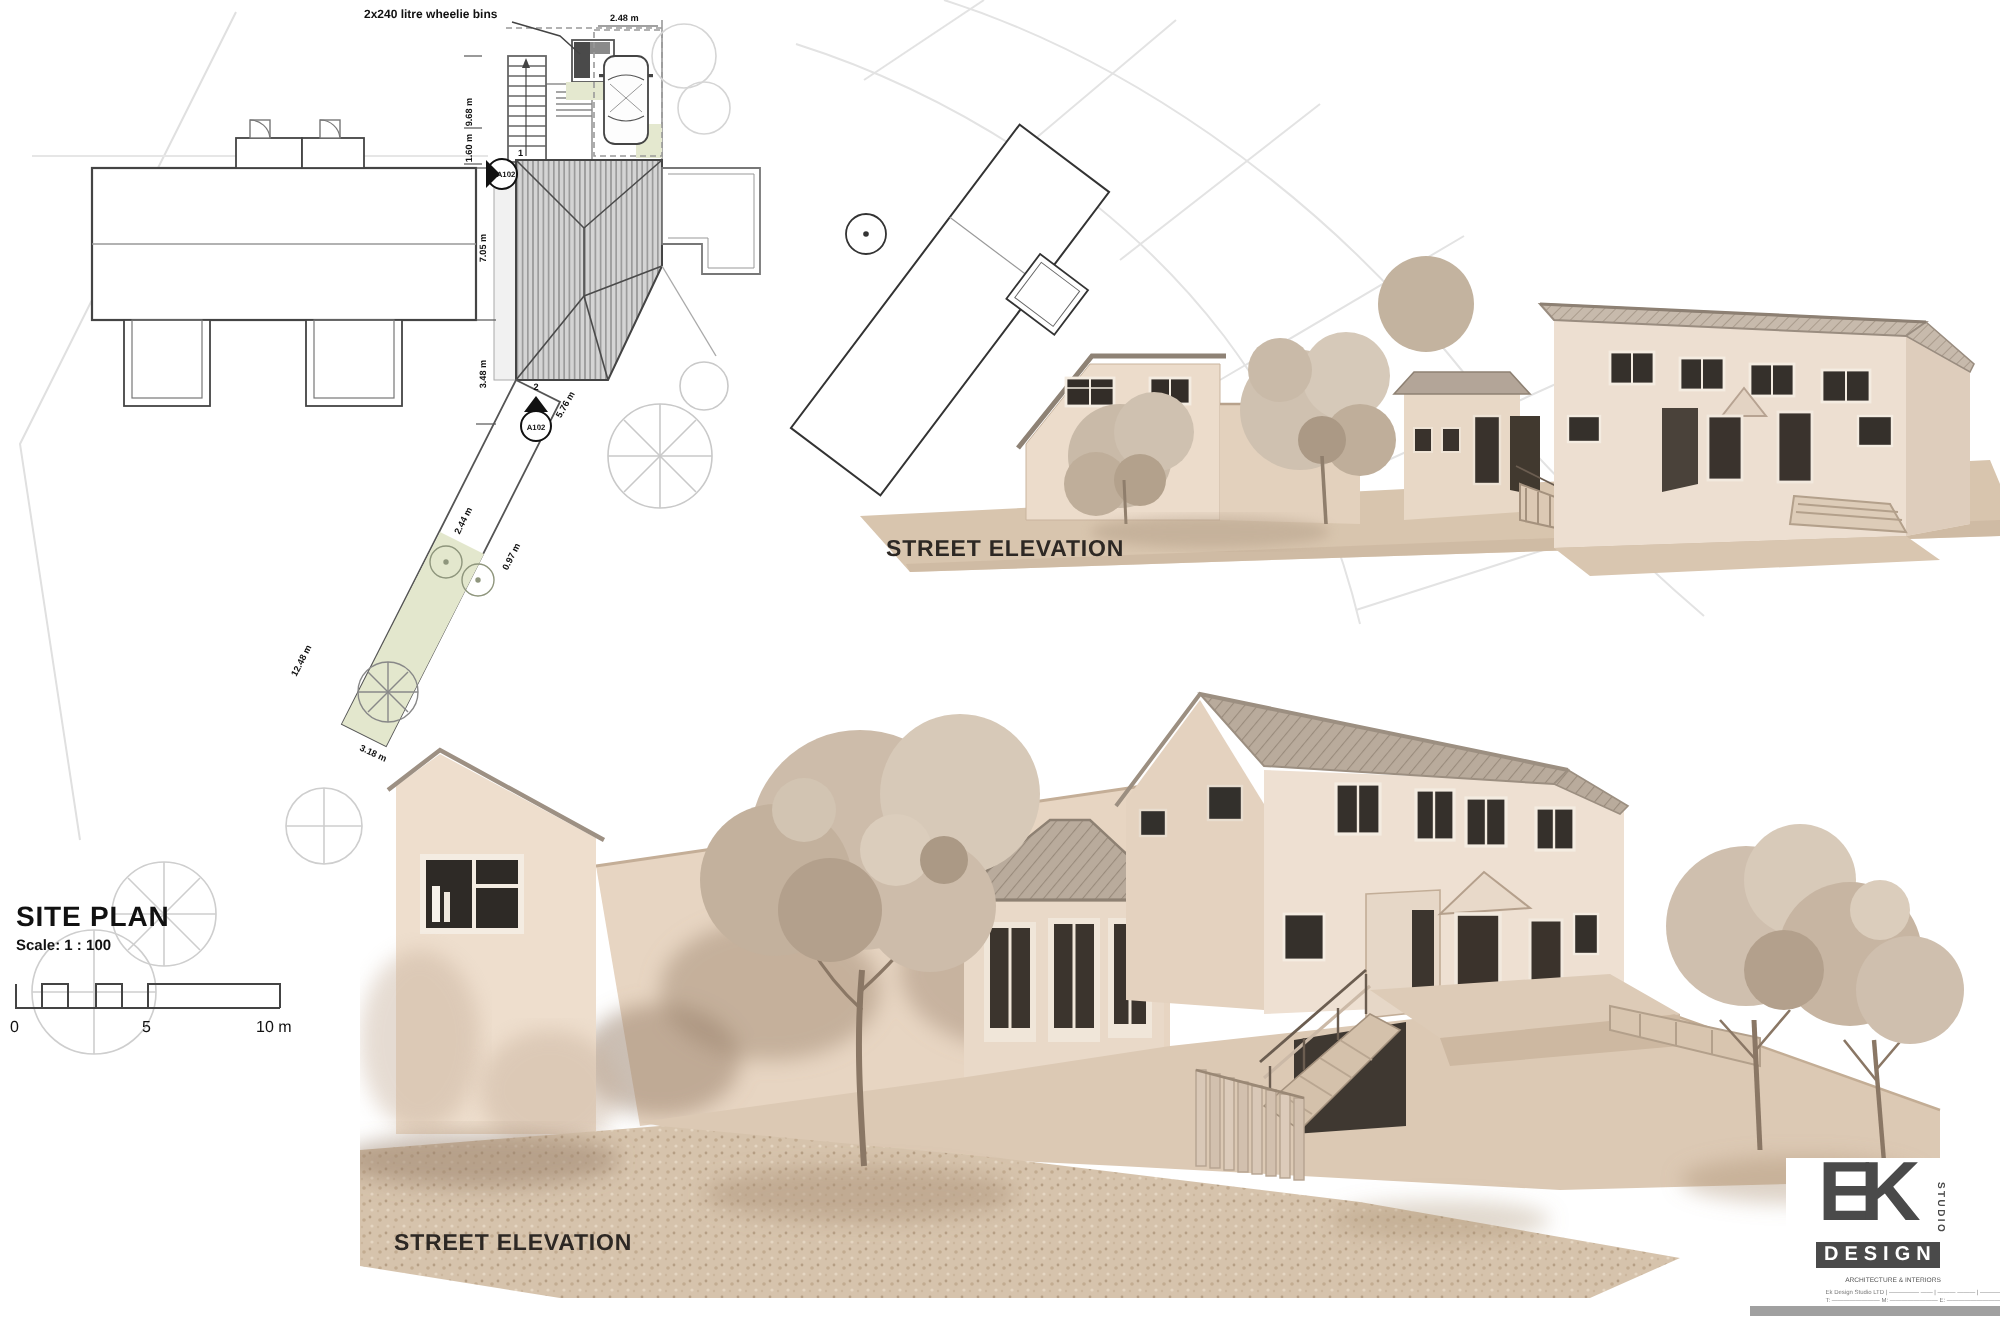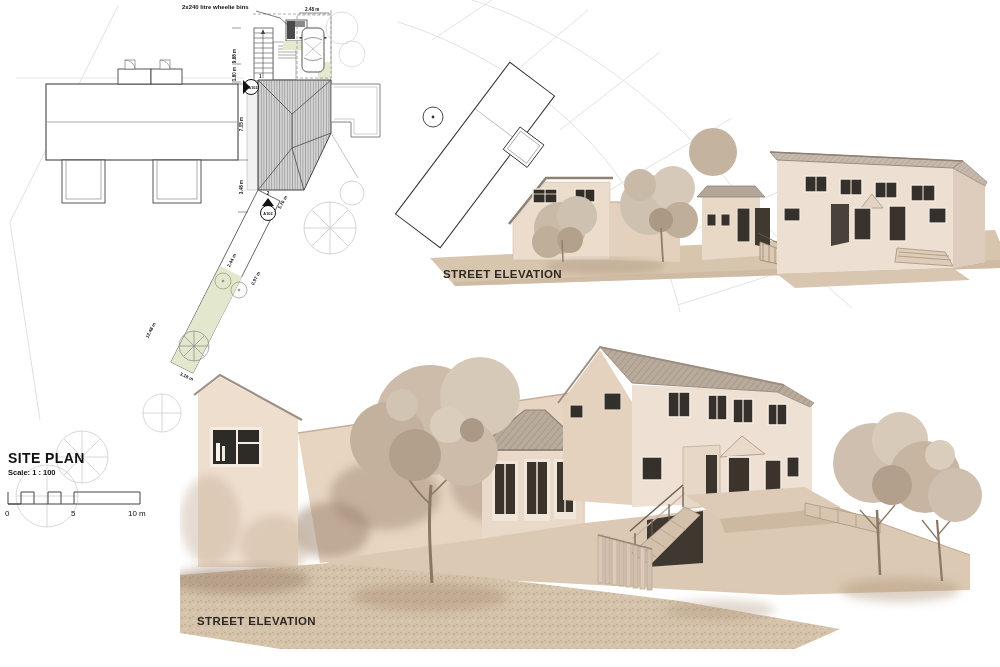--- a/index.html
+++ b/index.html
@@ -519,14 +519,23 @@
         <circle cx="720" cy="105" r="28" fill="#d8cab9"></circle>
       <circle cx="745" cy="142" r="36" fill="#c7b5a2"></circle>
         <circle cx="775" cy="160" r="27" fill="#cfbfae"></circle>
       <circle cx="712" cy="150" r="20" fill="#b3a08c"></circle>
         <circle cx="760" cy="120" r="15" fill="#dbcdbc"></circle>
     </g>
 
     <text class="elev-label" x="17" y="290">STREET ELEVATION</text>
   </svg>
 
+  <div class="logo">
+    <div class="ek">EK</div>
+    <div class="studio">STUDIO</div>
+    <div class="design">DESIGN</div>
+    <div class="tagline">ARCHITECTURE &amp; INTERIORS</div>
+    <div class="c1">Ek Design Studio LTD  |  ————— ——  |  ——— ———  |  ——————</div>
+    <div class="c2">T: ————————   M: ————————   E: ——————————   W: ——————————</div>
+    <div class="bar"></div>
+  </div>
 
 </div>
 
 </body></html>

